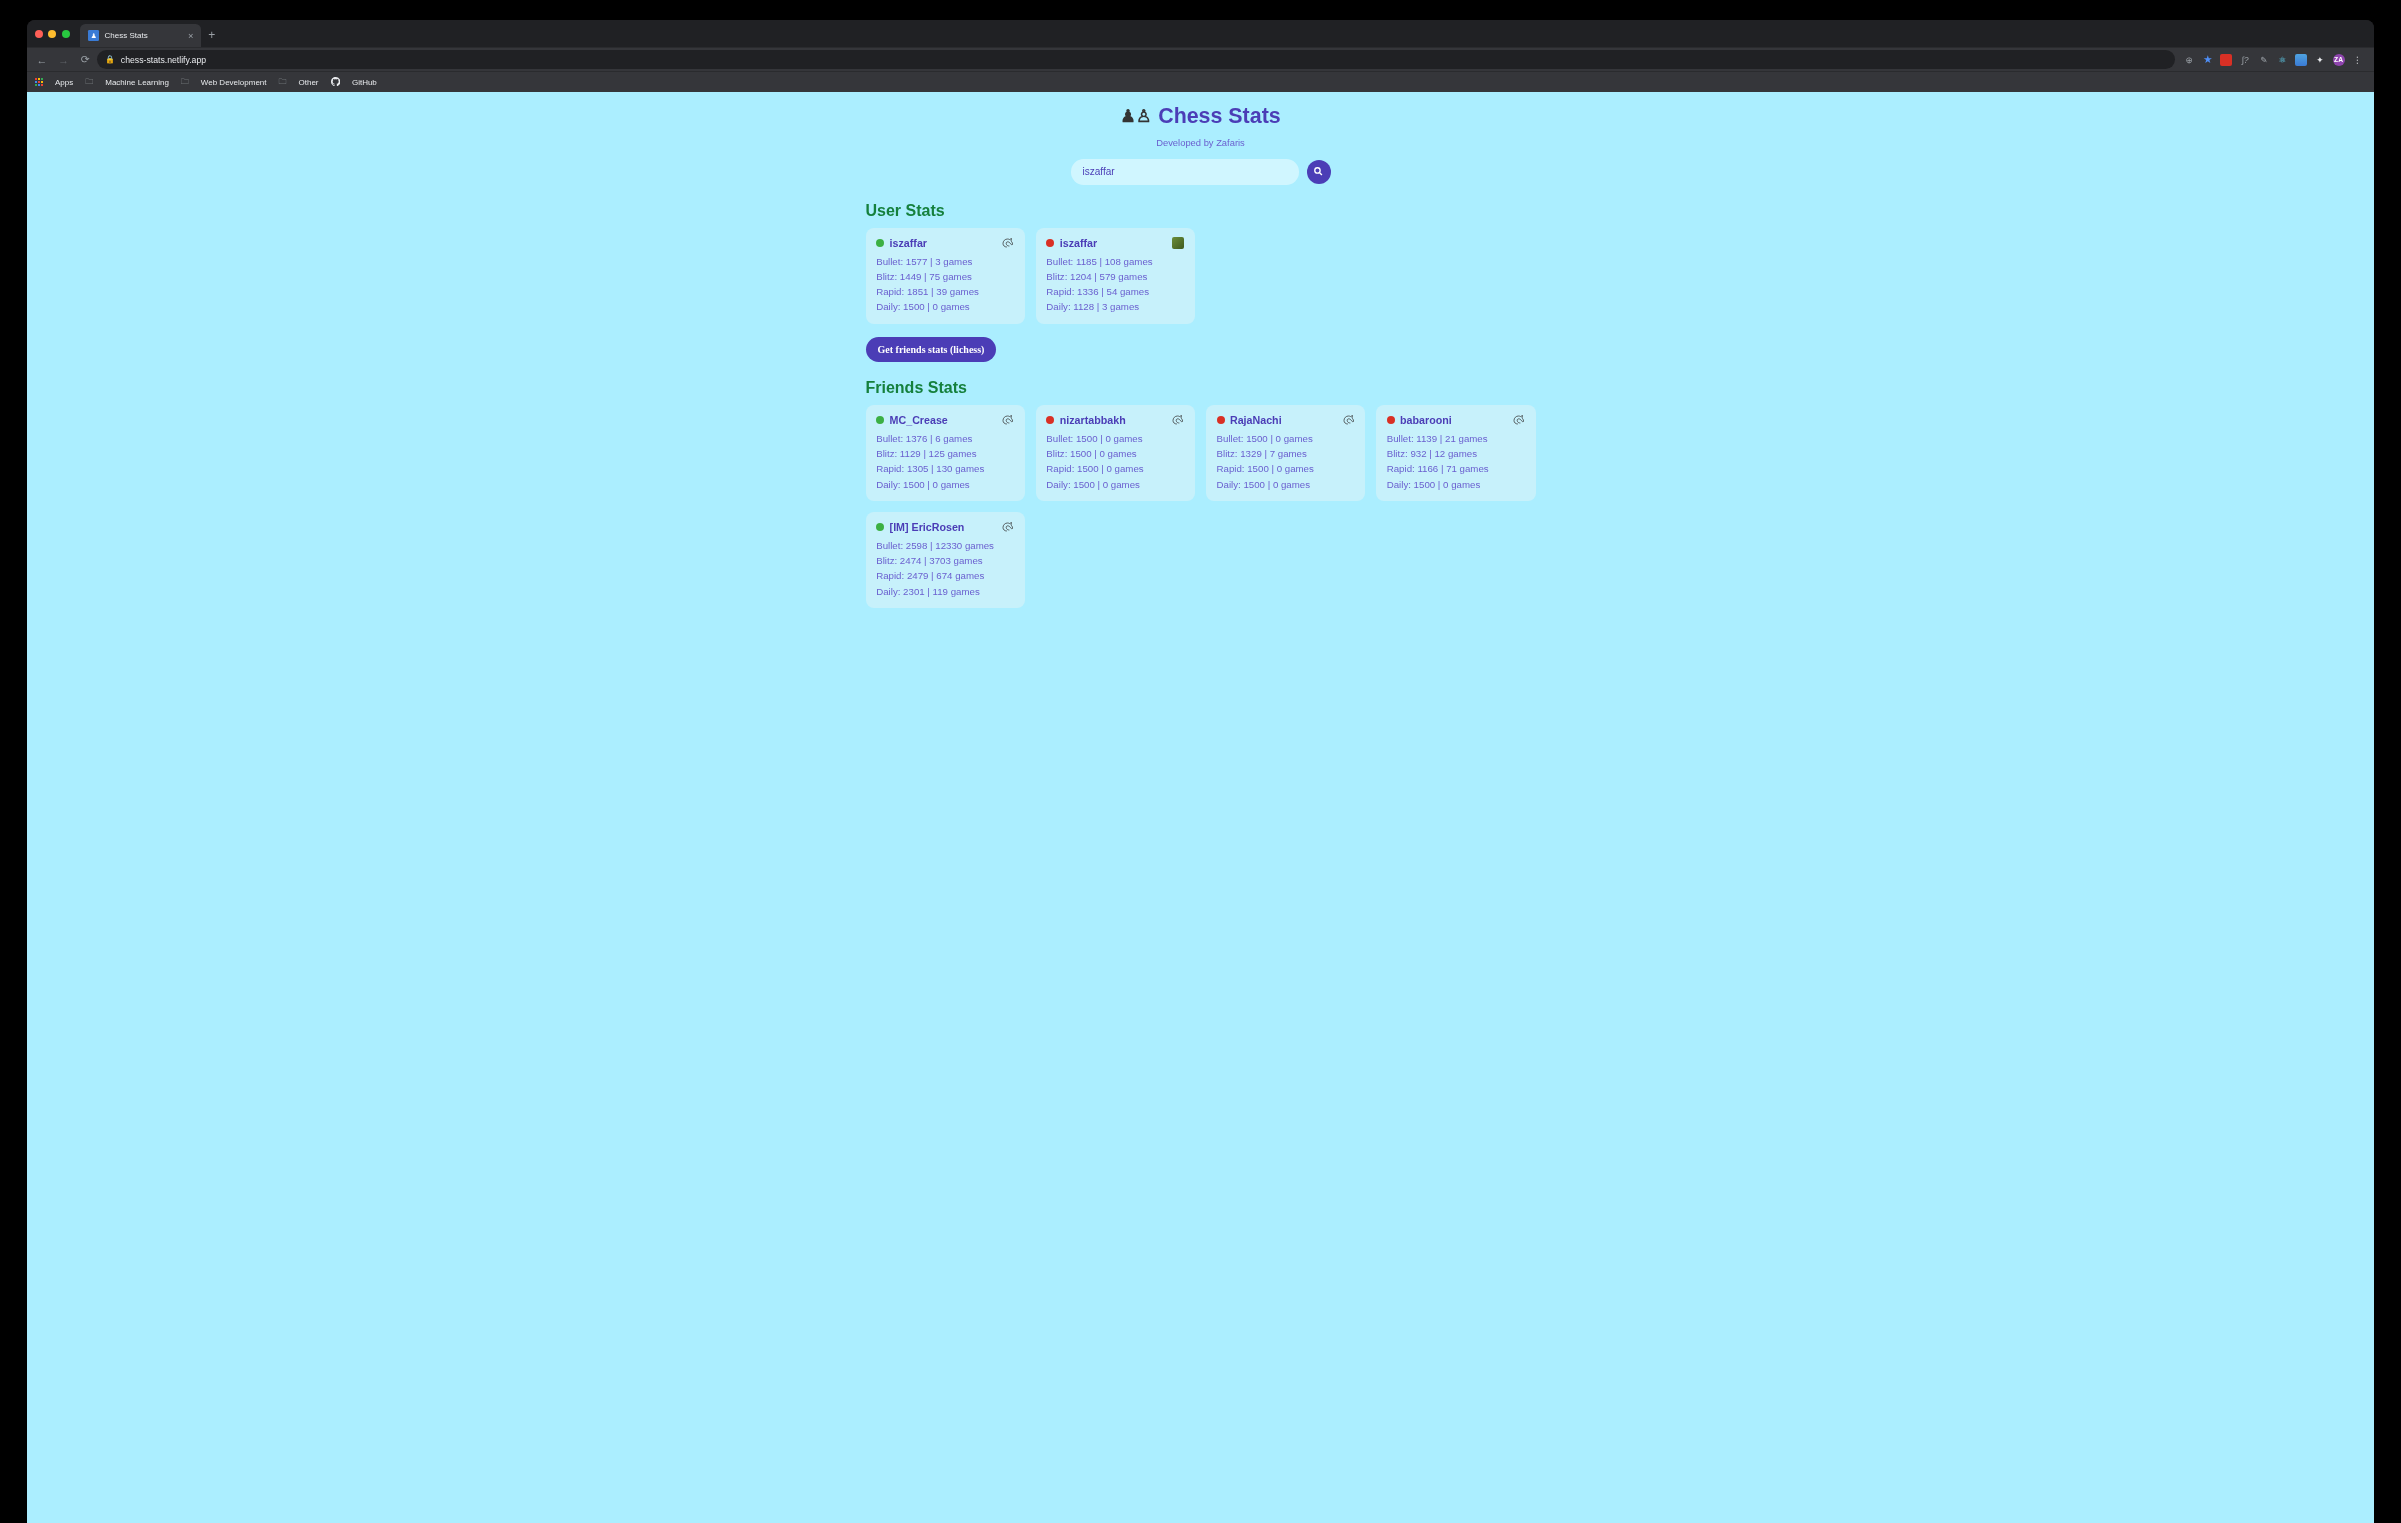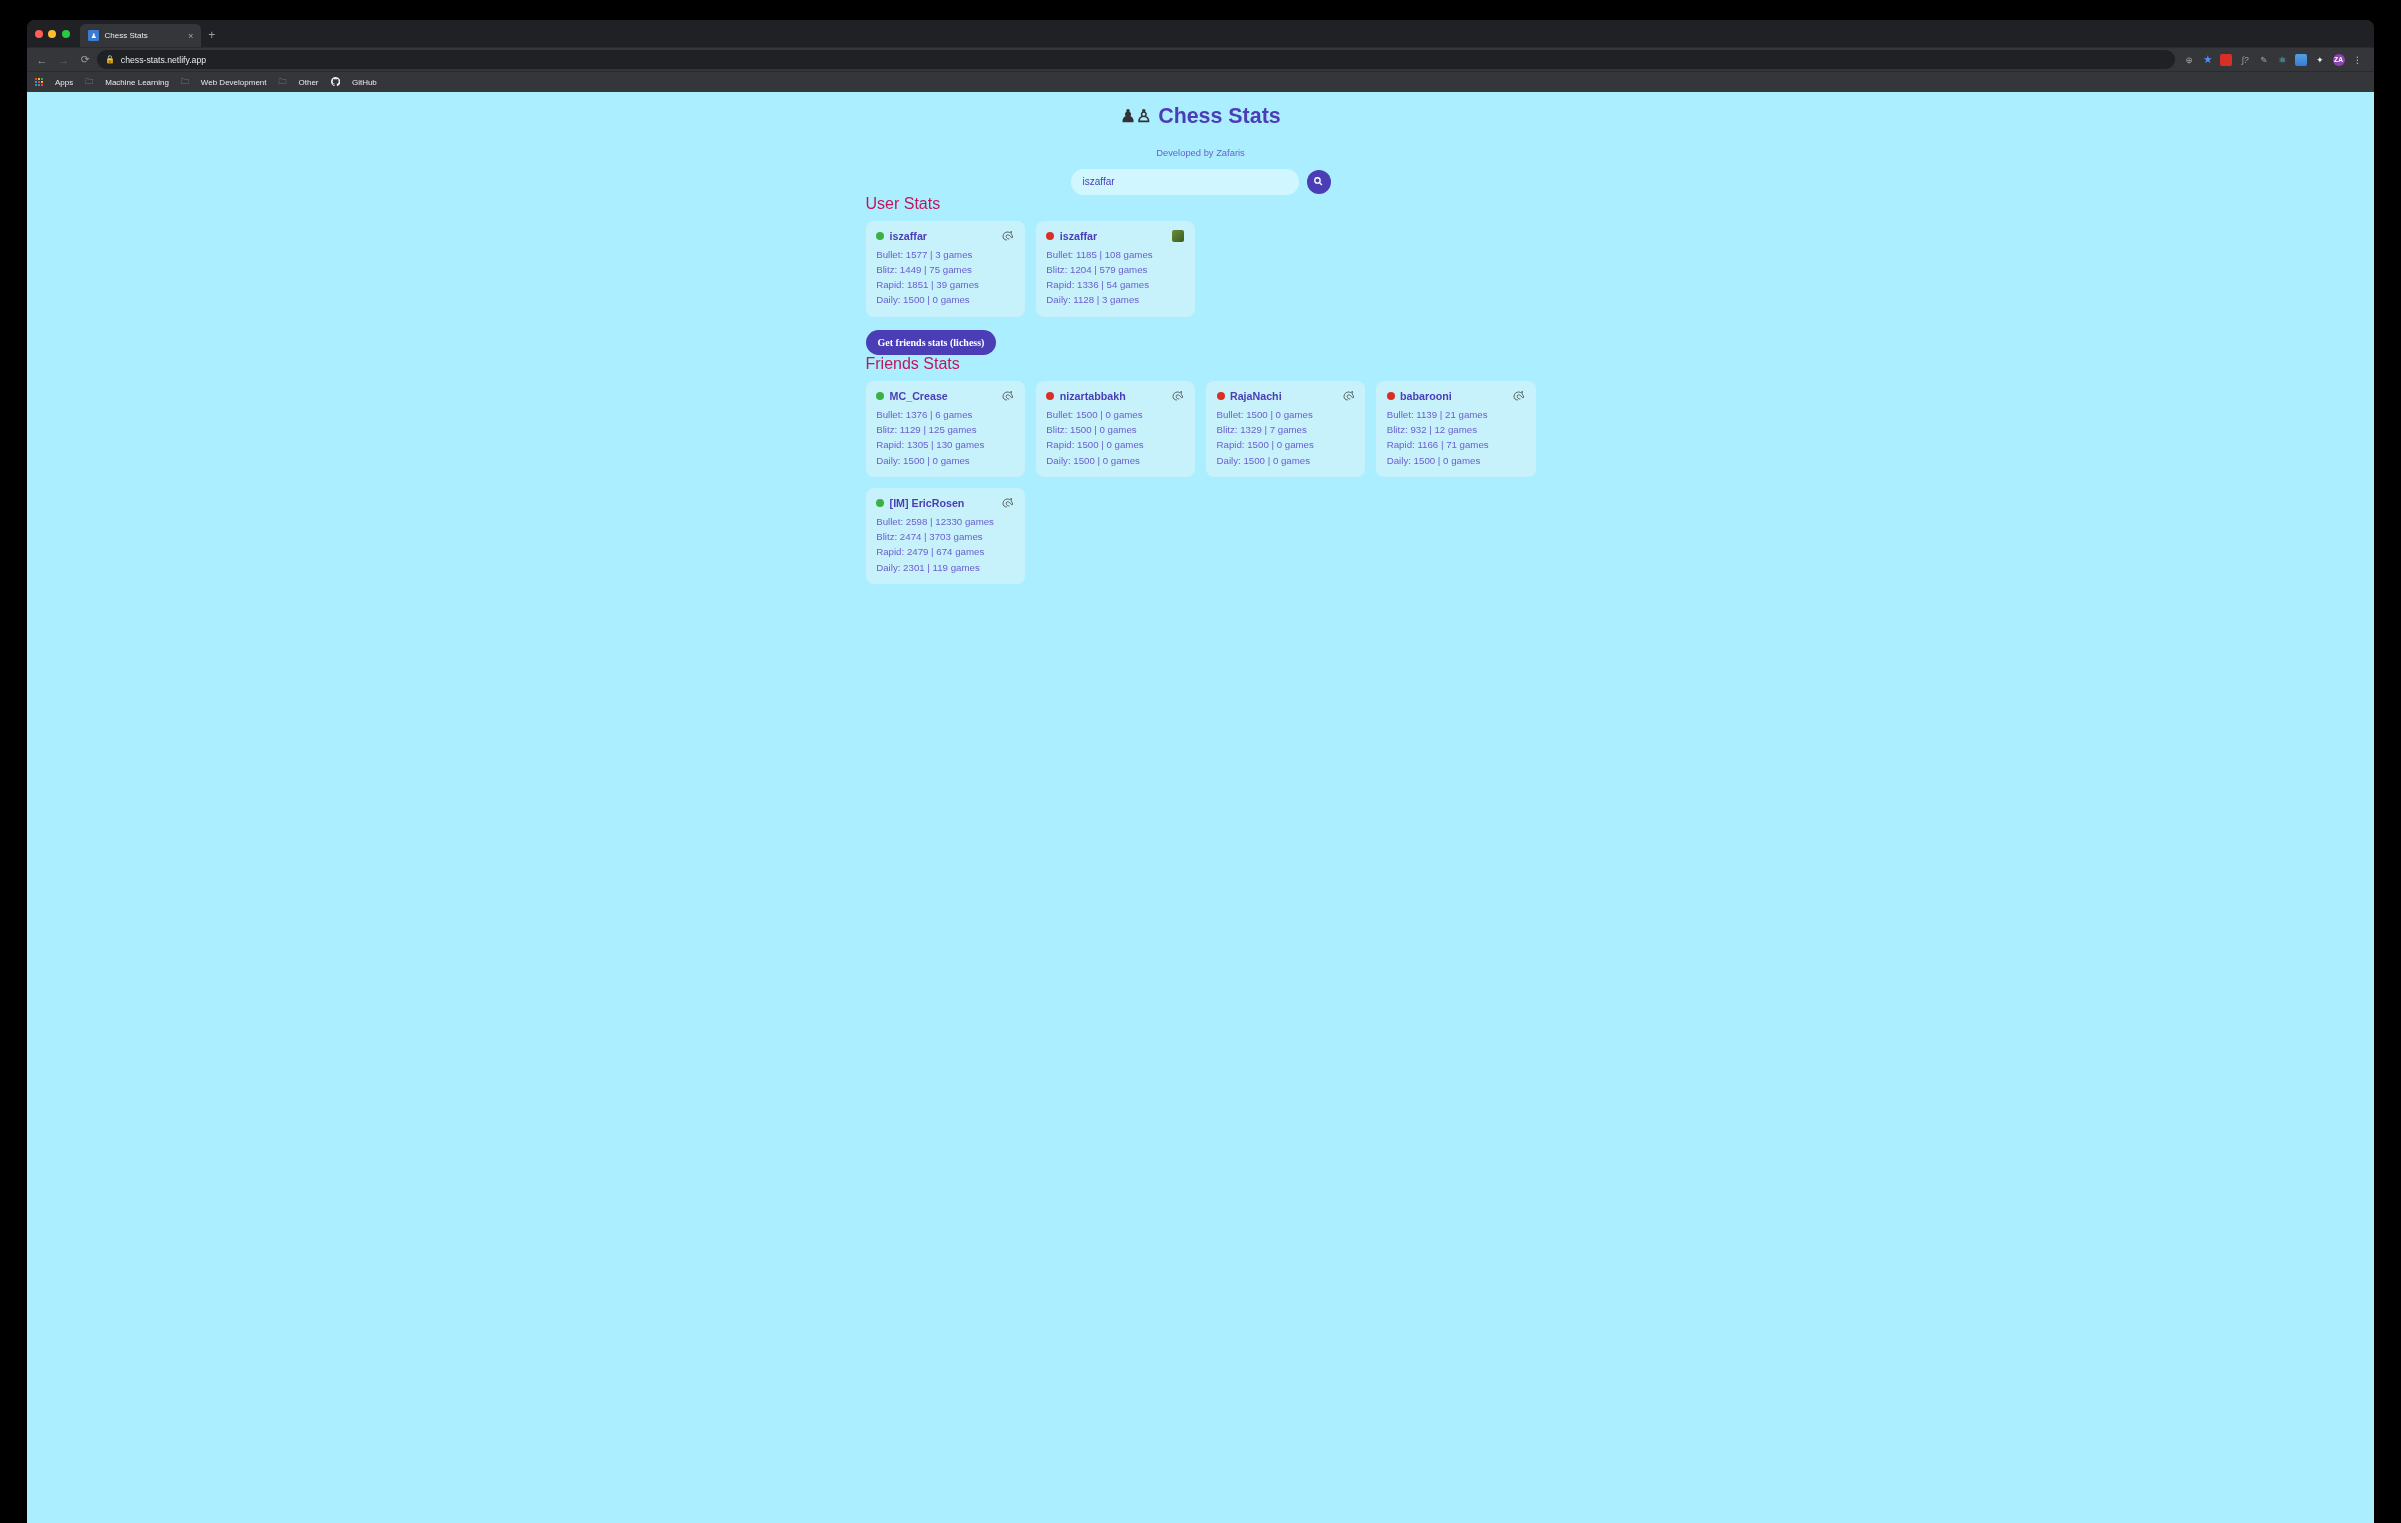--- a/index.html
+++ b/index.html
@@ -148,21 +148,21 @@
     display: flex;
     align-items: center;
     justify-content: center;
     gap: 6.7px;
   }
   .page-title .chess-pieces { font-size: 17.4px; color: #333; }
   .subtitle {
     text-align: center;
     color: #6a5fcf;
     font-size: 9.4px;
-    margin-top: 18px;
+    margin-top: 8px;
   }
   .search-row {
     display: flex;
     justify-content: center;
     align-items: center;
     gap: 8px;
     margin-top: 10.7px;
   }
   .search-input {
     width: 228px;
@@ -183,24 +183,24 @@
     background: #4b3db6;
     border: none;
     color: #fff;
     display: flex;
     align-items: center;
     justify-content: center;
     cursor: pointer;
   }
   .search-btn svg { width: 10.7px; height: 10.7px; stroke: #fff; }
   .section-title {
-    color: #be185d;
+    color: #15803d;
     font-size: 16px;
-    font-weight: 400;
-    margin: 0 0 8px 0;
+    font-weight: 700;
+    margin: 17px 0 8px 0;
   }
   .card-grid {
     display: grid;
     grid-template-columns: repeat(4, 1fr);
     gap: 10.7px;
   }
   .card {
     background: #c7f1fb;
     border-radius: 8px;
     padding: 9.4px 10.7px;

